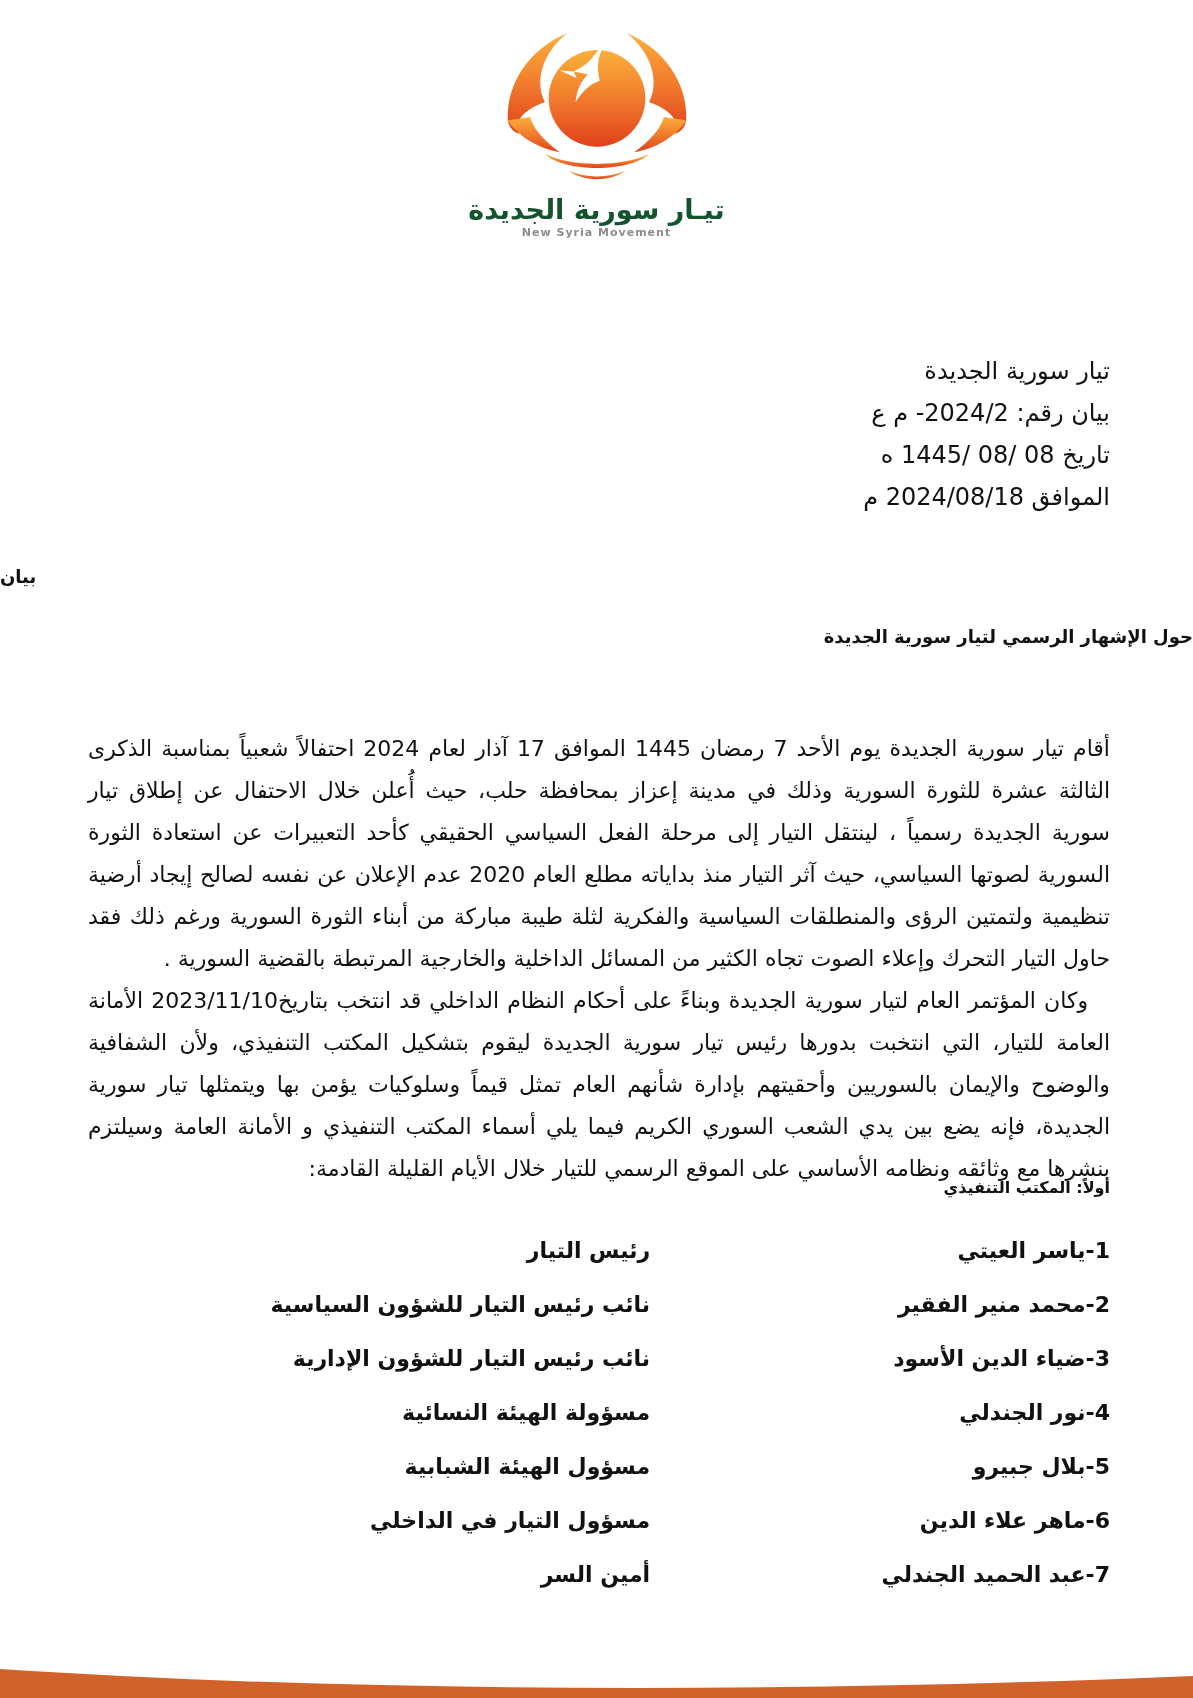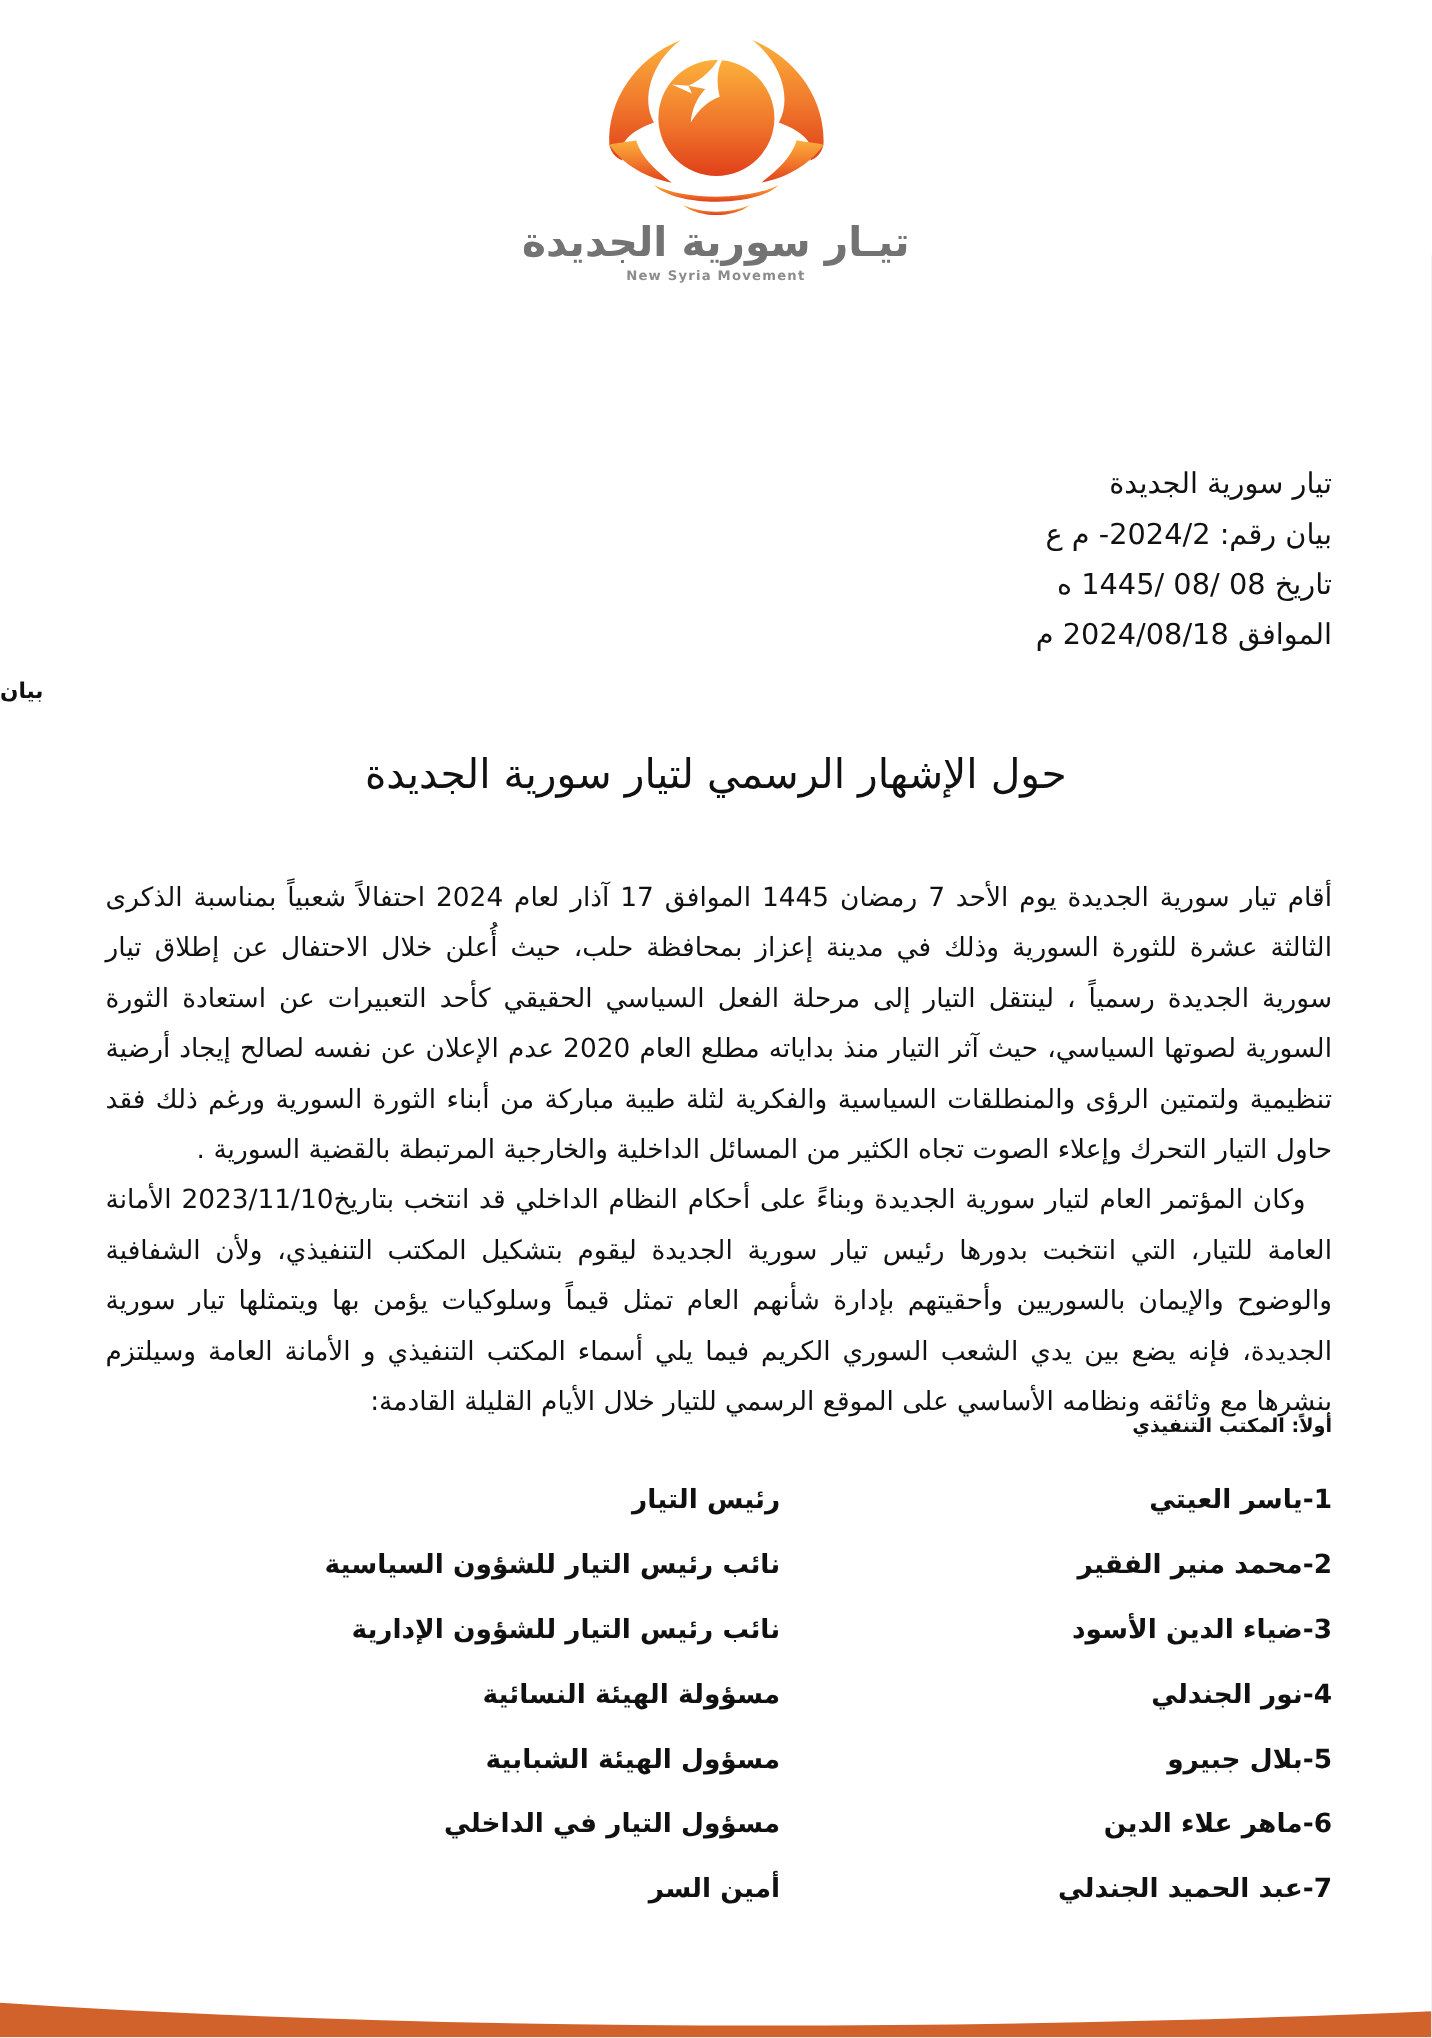--- a/index.html
+++ b/index.html
@@ -14,47 +14,47 @@
     direction:rtl;
   }
   
   .logo-block{
     position:absolute;top:24px;left:0;right:0;
     display:flex;flex-direction:column;align-items:center;
     direction:ltr;
   }
   .logo-mark{width:238px;height:158px;display:block;}
   .logo-wordmark{
-    margin-top:0;
-    font-size:34px;font-weight:bold;color:#737373;
+    margin-top:12px;
+    font-size:27px;font-weight:bold;color:#14532d;
     letter-spacing:0px;
     font-family:"DejaVu Sans", sans-serif;
     direction:rtl;
   }
   .logo-tagline{
     margin-top:1px;
     font-size:11px;font-weight:bold;color:#8c8c8c;
     letter-spacing:1px;
     font-family:"DejaVu Sans", sans-serif;
     text-align:right;
   }
   
   .meta-block{
     position:absolute;top:350px;right:83px;
     text-align:right;
-    font-size:24px;line-height:42px;margin-top:32px;
+    font-size:24px;line-height:42px;
   }
   
   .kicker{
     position:absolute;top:566px;left:0;right:17px;
     text-align:left;font-weight:bold;font-size:18px;
   }
   .main-title{
     position:absolute;top:626px;left:0;right:0;
-    text-align:center;font-weight:normal;font-size:34px;
+    font-weight:bold;font-size:18px;
   }
   
   .body-text{
     position:absolute;top:728px;right:83px;left:88px;
     text-align:justify;
     font-size:22px;line-height:42px;
   }
   .body-text p{margin:0;}
   .body-text p.indented{text-indent:22px;}
   

